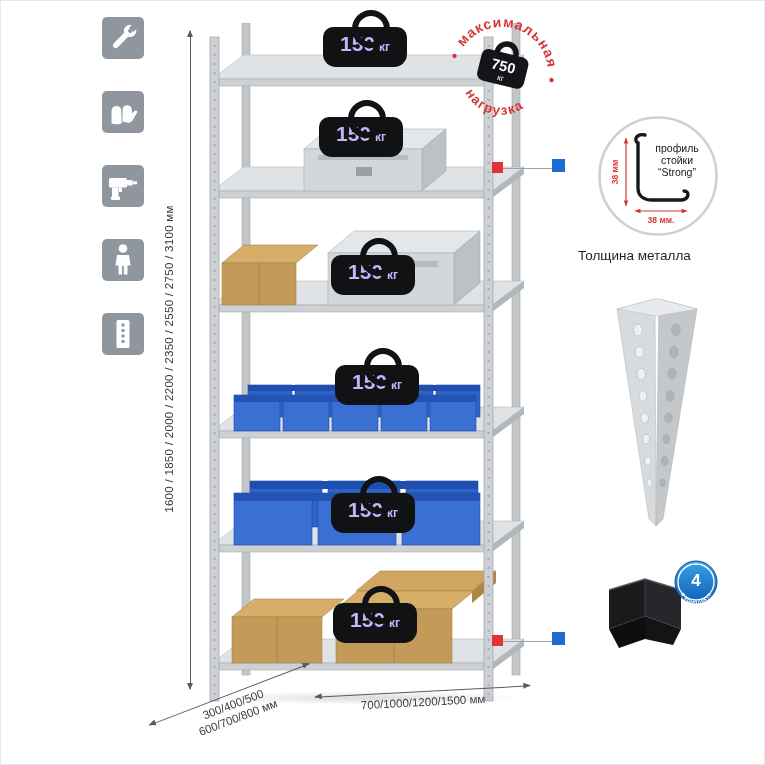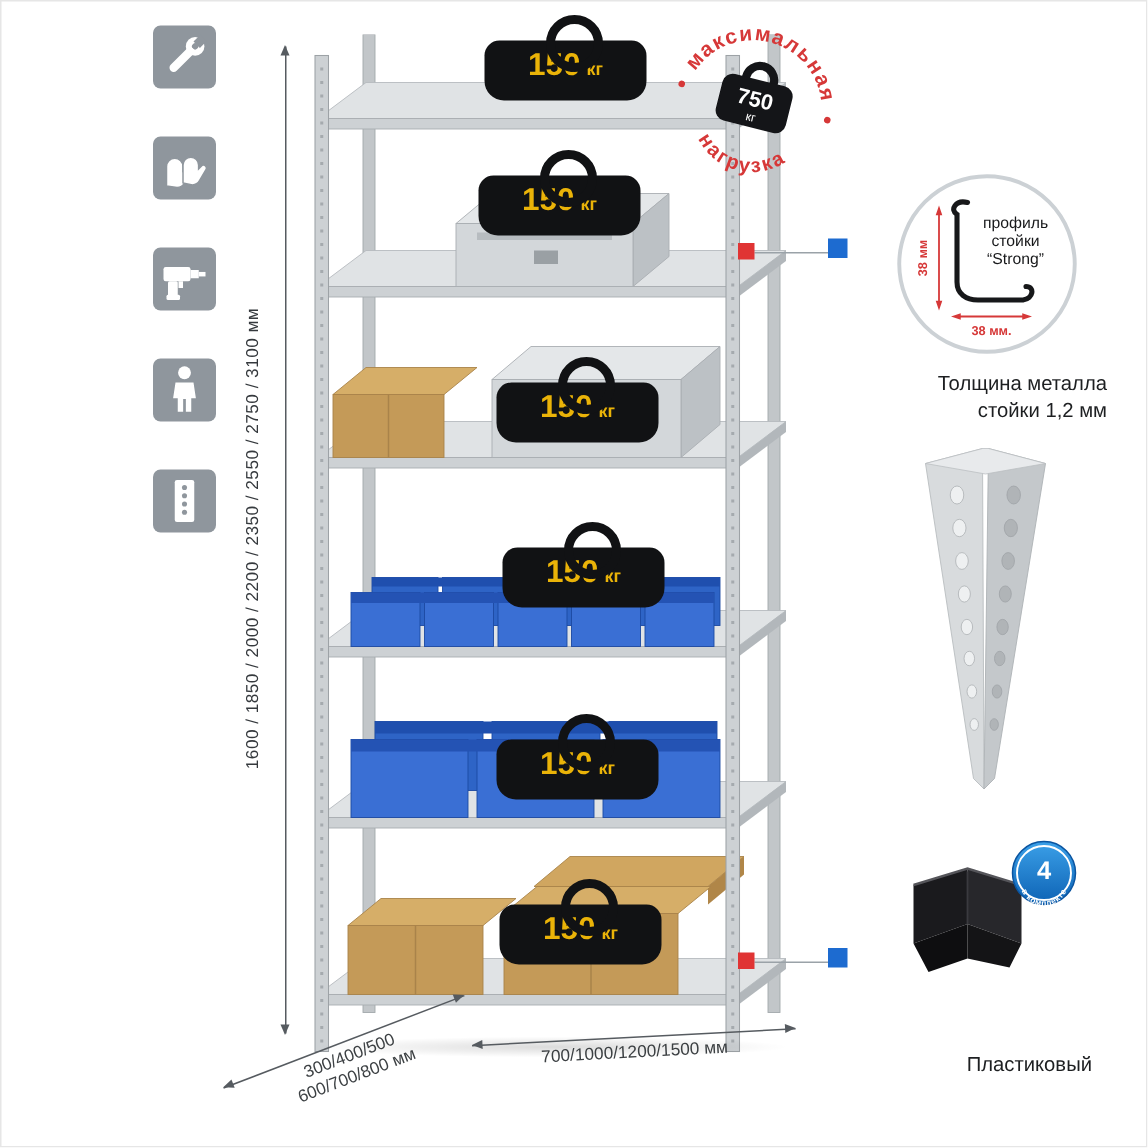--- a/index.html
+++ b/index.html
@@ -17,37 +17,37 @@
   .v-arrow::before{top:-1px;border-bottom:7px solid #565b60;}
   .v-arrow::after{bottom:-1px;border-top:7px solid #565b60;}
   .v-label{position:absolute;left:-32px;top:352px;width:400px;transform:rotate(-90deg);
     text-align:center;font-size:11.5px;color:#35393d;letter-spacing:.3px;}
 
   .rack{position:absolute;left:205px;top:22px;width:320px;height:680px;}
   .floor-shadow{position:absolute;left:208px;top:690px;width:318px;height:14px;border-radius:50%;
     background:radial-gradient(ellipse at center, rgba(0,0,0,.14), rgba(0,0,0,0) 70%);}
 
   
-  .weight{position:absolute;width:108px;height:40px;background:#111214;border-radius:10px 10px 13px 13px;
-    color:#eab308;display:flex;align-items:baseline;justify-content:center;gap:4px;z-index:5;
+  .weight{position:absolute;width:84px;height:40px;background:#111214;border-radius:10px 10px 13px 13px;
+    color:#c4b5fd;display:flex;align-items:baseline;justify-content:center;gap:4px;z-index:5;
     padding-top:6px;box-sizing:border-box;}
   .weight::before{content:"";position:absolute;top:-17px;left:50%;margin-left:-13px;width:26px;height:26px;
     border:6px solid #111214;border-radius:50%;}
   .w-val{font-size:21px;font-weight:bold;line-height:1;}
   .w-unit{font-size:12px;font-weight:bold;line-height:1;}
 
   .stamp{position:absolute;left:443px;top:8px;width:118px;height:118px;}
 
   
   .connector{position:absolute;height:0;border-top:1.5px solid #9aa2a8;}
   .sq-red{position:absolute;width:11px;height:11px;background:#e03434;}
   .sq-blue{position:absolute;width:13px;height:13px;background:#1d6bd0;}
 
   .profile-circle{position:absolute;left:595px;top:113px;width:124px;height:124px;}
-  .caption{position:absolute;text-align:right;font-size:13.5px;line-height:1.3;color:#1d1f21;}
+  .caption{position:absolute;text-align:left;font-size:13.5px;line-height:1.3;color:#1d1f21;}
   .caption-profile{left:577px;top:246px;width:160px;}
   .caption-foot{left:587px;top:700px;width:140px;}
 
   .post{position:absolute;left:598px;top:292px;width:116px;height:234px;}
   .foot{position:absolute;left:594px;top:556px;width:128px;height:118px;}
 
   
   .dim-line{position:relative;border-top:1.4px solid #565b60;height:0;margin-bottom:3px;}
   .dim-line::before,.dim-line::after{content:"";position:absolute;top:-4.2px;
     border-top:3.5px solid transparent;border-bottom:3.5px solid transparent;}
@@ -292,21 +292,20 @@
     <text transform="rotate(-90 22 58)" x="22" y="58" text-anchor="middle" fill="#d63838" font-size="8.5" font-weight="bold">38 мм</text>
     <text x="65" y="109" text-anchor="middle" fill="#d63838" font-size="8.5" font-weight="bold">38 мм.</text>
     <g fill="#17181a" font-size="10.5">
       <text x="81" y="38" text-anchor="middle">профиль</text>
       <text x="81" y="50" text-anchor="middle">стойки</text>
       <text x="81" y="62" text-anchor="middle">“Strong”</text>
     </g>
   </svg>
   <div class="caption caption-profile">
     <div>Толщина металла</div>
-    <div>стойки 1,2 мм</div>
   </div>
 
   <svg class="post" viewBox="0 0 116 234">
     <polygon points="56,6 18,16 50,226 57,233" fill="#d8dbdd" stroke="#b9bdc0" stroke-width="0.6"></polygon>
     <polygon points="60,6 98,16 64,226 57,233" fill="#c4c8cb" stroke="#aeb2b5" stroke-width="0.6"></polygon>
     <polygon points="18,16 56,6 60,6 98,16 58,23" fill="#e8eaec" stroke="#b9bdc0" stroke-width="0.5"></polygon>
     <g fill="#eef0f1" stroke="#a9adb0" stroke-width="0.5">
       <ellipse cx="39" cy="37" rx="4.5" ry="6"></ellipse>
         <ellipse cx="40.6" cy="59" rx="4.4" ry="5.8"></ellipse>
       <ellipse cx="42.3" cy="81" rx="4.2" ry="5.6"></ellipse>
@@ -347,21 +346,20 @@
     <g>
       <circle cx="101" cy="25" r="21" fill="url(#bg4)" stroke="#0a54a0" stroke-width="1"></circle>
       <circle cx="101" cy="25" r="18" fill="none" stroke="#ffffff" stroke-width="1.3"></circle>
       <text x="101" y="29" text-anchor="middle" fill="#fff" font-size="17" font-weight="bold">4</text>
       <text fill="#fff" font-size="5.6" font-weight="bold" letter-spacing="0.4">
         <textPath href="#arcK" startOffset="50%" text-anchor="middle">в комплекте</textPath>
       </text>
     </g>
   </svg>
   <div class="caption caption-foot">
-    <div>Пластиковый</div>
   </div>
 
   <div class="depth-dim">
     <div class="dim-line"></div>
     <div class="dim-text">300/400/500</div>
     <div class="dim-text">600/700/800 мм</div>
   </div>
   <div class="width-dim">
     <div class="dim-line"></div>
     <div class="dim-text">700/1000/1200/1500 мм</div>

